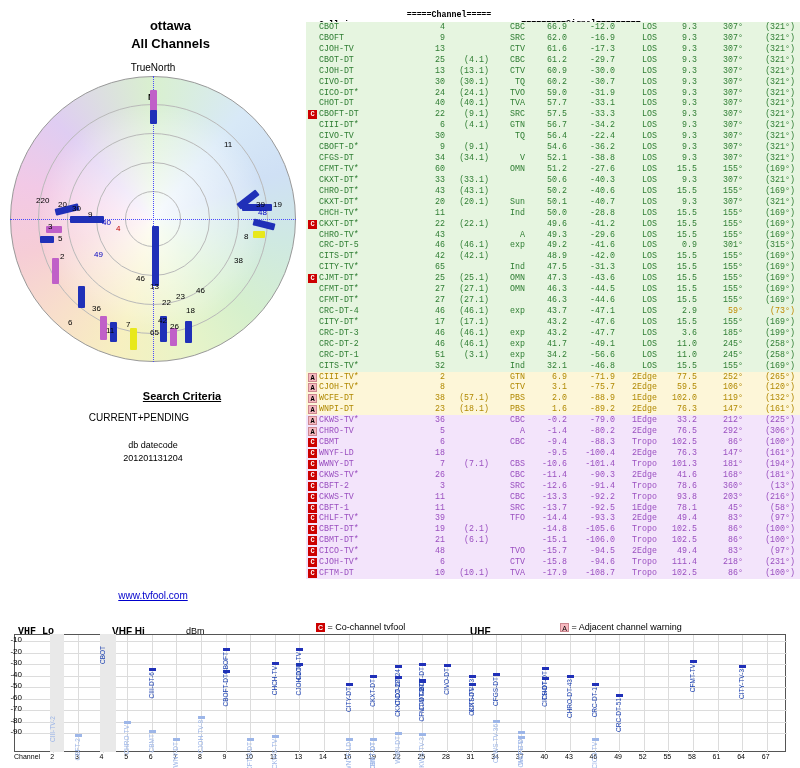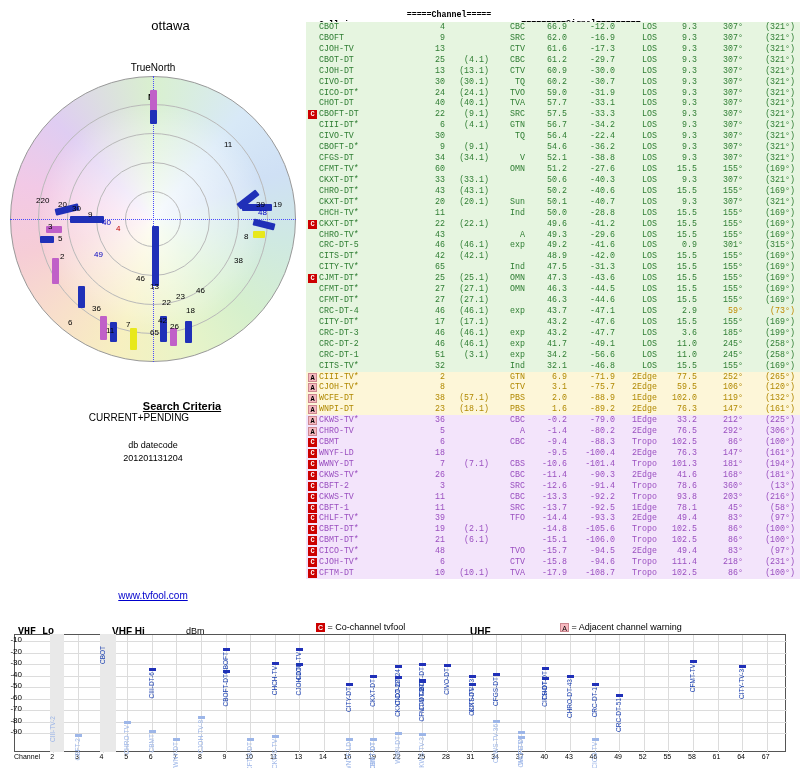--- a/index.html
+++ b/index.html
@@ -3,21 +3,21 @@
 <meta charset="utf-8">
 <style>
   * { box-sizing: border-box; }
   html, body { margin:0; padding:0; }
   body {
     width:800px; height:768px; background:#ffffff;
     font-family:"Liberation Sans", sans-serif;
     font-size:9px; color:#000; position:relative; overflow:hidden;
   }
   .left-panel { position:absolute; left:0; top:0; width:306px; height:612px; }
-  .title { text-align:center; font-weight:normal; font-size:13px;padding-left:35px; }
+  .title { text-align:center; font-weight:bold; font-size:13px;padding-left:35px; }
   #title1 { position:absolute; left:0; top:18px; width:306px; }
   #title2 { position:absolute; left:0; top:36px; width:306px; }
   #truenorth { position:absolute; left:0; top:62px; width:306px; text-align:center; font-size:10px; }
 
   .polar-wrap { position:absolute; left:10px; top:76px; width:286px; height:286px; }
   .polar-bg { position:absolute; left:0; top:0; width:286px; height:286px; border-radius:50%;
     background:
       radial-gradient(circle at 50% 50%, rgba(255,255,255,0.85) 0%, rgba(255,255,255,0.25) 46%, rgba(255,255,255,0.0) 58%),
       conic-gradient(from 0deg,
         #d9f0cf 0deg, #d8e9f7 40deg, #cfe0f5 70deg,
@@ -32,21 +32,21 @@
   .ring.r3 { left:86px; top:86px; width:114px; height:114px; }
   .ring.r4 { left:115px; top:115px; width:56px; height:56px; }
   .cross-h { position:absolute; left:0; top:143px; width:286px; height:0; border-top:1px dotted #4a4aff; }
   .cross-v { position:absolute; left:143px; top:0; width:0; height:286px; border-left:1px dotted #4a4aff; }
   .lbl-N { position:absolute; left:138px; top:16px; font-size:9px; font-weight:bold; }
   .tick { position:absolute; font-size:8px; color:#000; white-space:nowrap; }
   .tick.blue { color:#0000c0; }
   .tick.red { color:#c00000; }
   .bar { position:absolute; background:#2030b8; border-radius:1px; }
 
-  .sc-title { position:absolute; left:0; top:400px; width:364px; text-align:center; font-weight:bold; font-size:11px; text-decoration:underline; }
+  .sc-title { position:absolute; left:0; top:390px; width:364px; text-align:center; font-weight:bold; font-size:11px; text-decoration:underline; }
   .sc-line1 { position:absolute; left:0; top:412px; width:278px; text-align:center; font-size:10px; }
   .sc-line2 { position:absolute; left:0; top:440px; width:306px; text-align:center; font-size:9px; }
   .sc-line3 { position:absolute; left:0; top:453px; width:306px; text-align:center; font-size:9px; }
   .tvfool { position:absolute; left:0; top:590px; width:306px; text-align:center; font-size:10px; color:#0000cc; text-decoration:underline; }
 
   
   .table-panel { position:absolute; left:306px; top:0; width:392px; height:612px; font-family:"Liberation Mono", monospace; font-size:8.3px; }
   .thead { position:absolute; left:0; top:0; width:494px; height:22px; }
   .th-row1, .th-row2 { position:absolute; left:0; width:494px; white-space:pre; font-weight:bold; }
   .th-row1 { top:1px; } .th-row2 { top:11px; }
@@ -89,20 +89,21 @@
   .shade { position:absolute; background:#e9e9e9; top:22px; height:118px; }
   .dot { position:absolute; width:7px; height:3px; background:#2030b8; }
   .dot.l { background:#9db6e8; }
   .vlabel { position:absolute; font-size:6.5px; writing-mode:vertical-rl; transform:rotate(180deg); white-space:nowrap; }
 </style>
 </head>
 <body>
 
 <div class="left-panel">
   <div class="title" id="title1">ottawa</div>
+  <div class="title" id="title2">All Channels</div>
   <div id="truenorth">TrueNorth</div>
 
   <div class="polar-wrap">
     <div class="polar-bg"></div>
     <div class="ring r1"></div>
     <div class="ring r2"></div>
     <div class="ring r3"></div>
     <div class="ring r4"></div>
     <div class="cross-h"></div>
     <div class="cross-v"></div>

